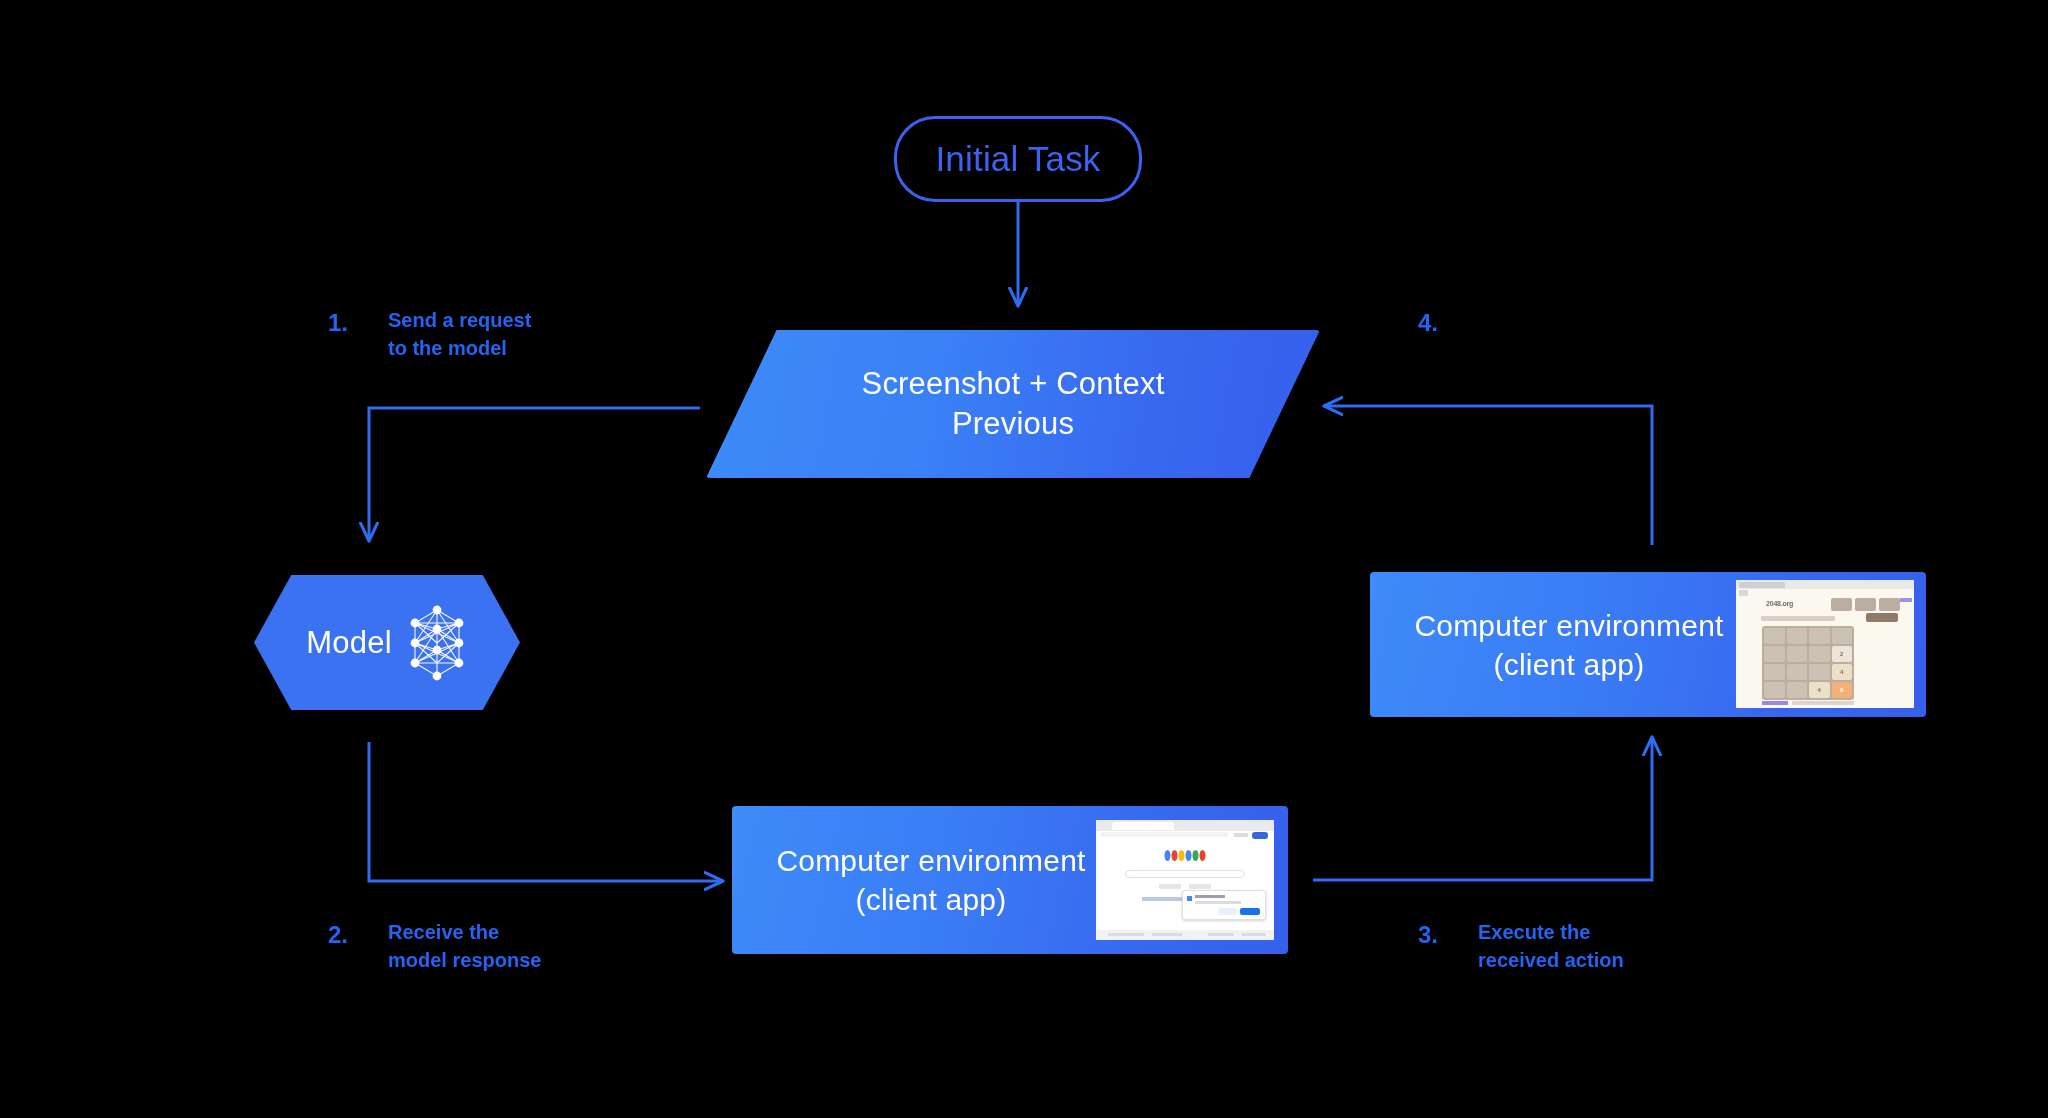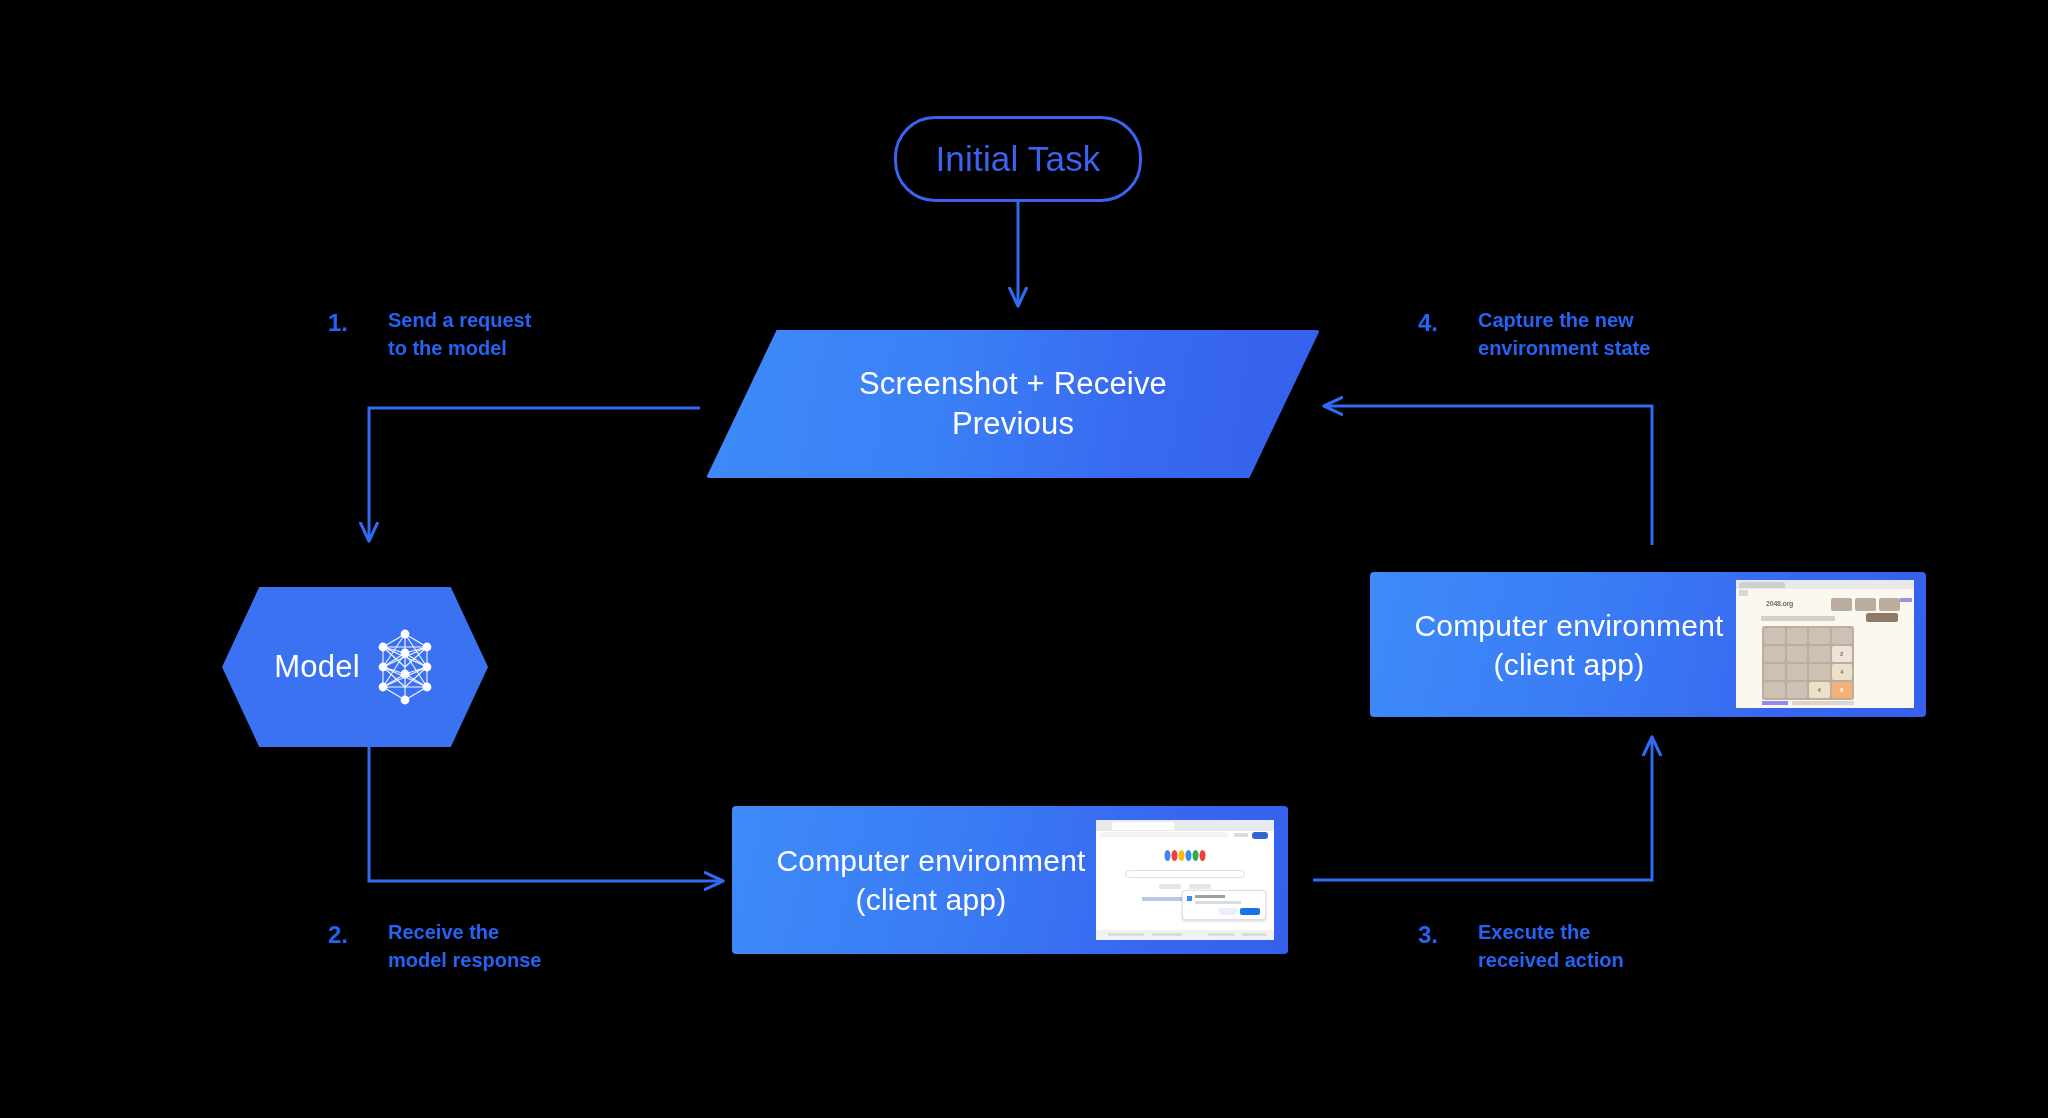--- a/index.html
+++ b/index.html
@@ -46,22 +46,22 @@
     display: flex; flex-direction: column;
     align-items: center; justify-content: center;
     color: #ffffff; font-size: 31px; font-weight: 400;
     line-height: 1.28; text-align: center;
     letter-spacing: .2px;
   }
 
   
   .hex-wrap {
     position: absolute;
-    left: 222px; top: 575px;
-    width: 266px; height: 160px; margin-top: 12px;
+    left: 254px; top: 575px;
+    width: 266px; height: 135px;
   }
   .hex-shape {
     position: absolute; inset: 0;
     background: #3B72F2;
     clip-path: polygon(14% 0%, 86% 0%, 100% 50%, 86% 100%, 14% 100%, 0% 50%);
   }
   .hex-inner {
     position: absolute; inset: 0;
     display: flex; align-items: center; justify-content: center;
     gap: 14px;
@@ -200,21 +200,21 @@
     <path d="M 1652 545 L 1652 406 L 1325 406" fill="none" stroke="#2F6CF2" stroke-width="3" marker-end="url(#ah)"></path>
   </svg>
 
   <div class="pill">
     <span>Initial Task</span>
   </div>
 
   <div class="para-wrap">
     <div class="para-shape"></div>
     <div class="para-label">
-      <span>Screenshot + Receive</span>
+      <span>Screenshot + Context</span>
       <span>Previous</span>
     </div>
   </div>
 
   <div class="hex-wrap">
     <div class="hex-shape"></div>
     <div class="hex-inner">
       <span class="hex-label">Model</span>
       <span>
         <svg class="nn-icon" width="62" height="80" viewBox="0 0 62 80">
@@ -350,17 +350,15 @@
     <span class="txt">Receive the
 model response</span>
   </div>
   <div class="step step3">
     <span class="num">3.</span>
     <span class="txt">Execute the
 received action</span>
   </div>
   <div class="step step4">
     <span class="num">4.</span>
-    <span class="txt">Capture the new
-environment state</span>
   </div>
 
 </div>
 
 </body></html>

